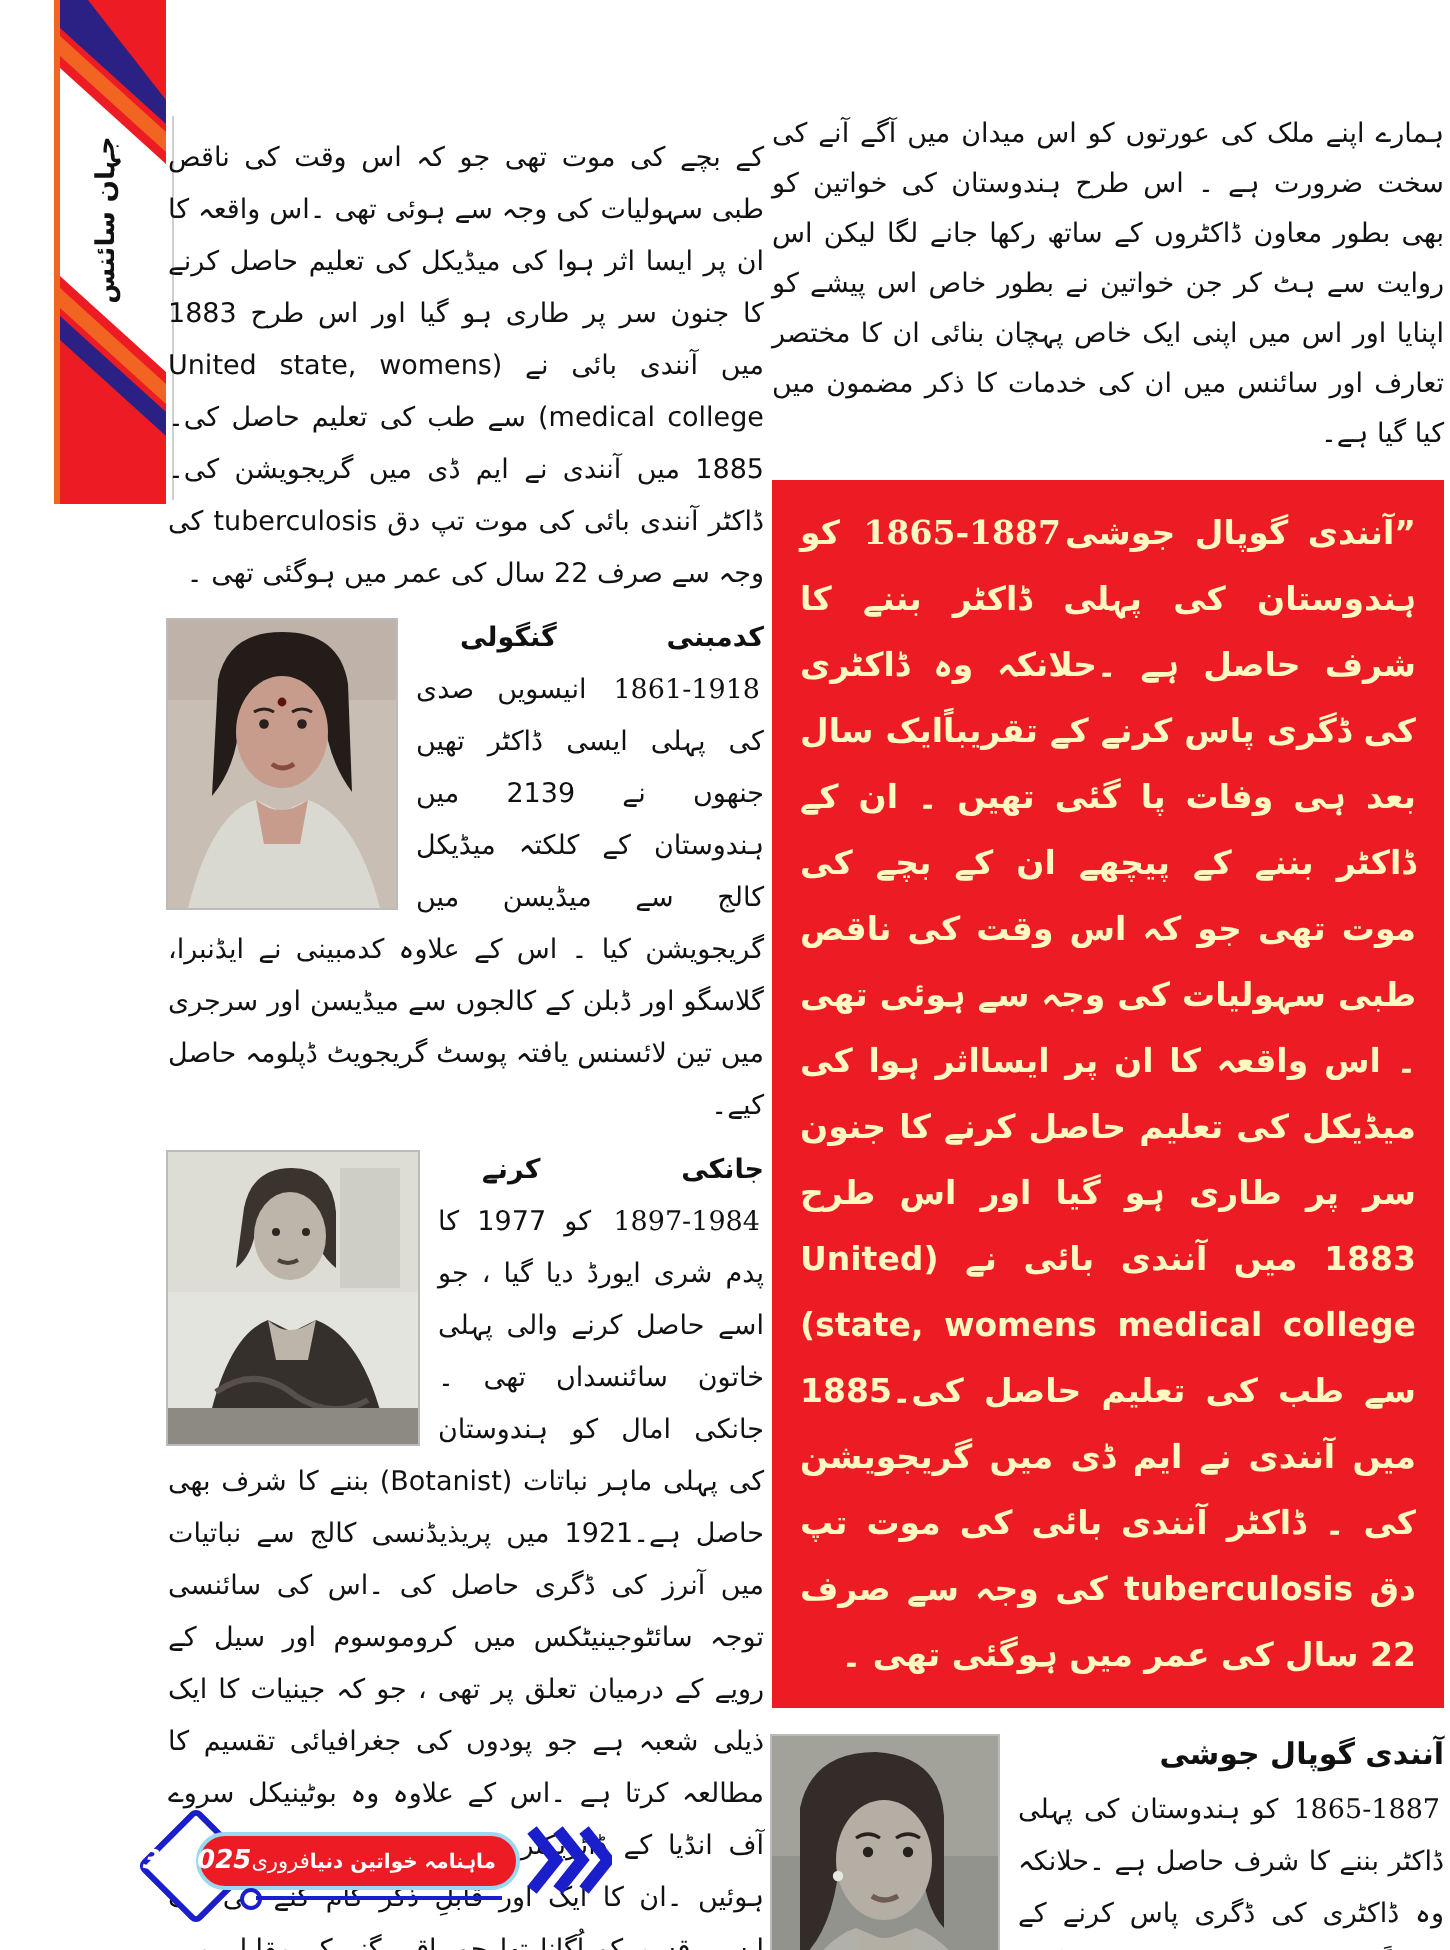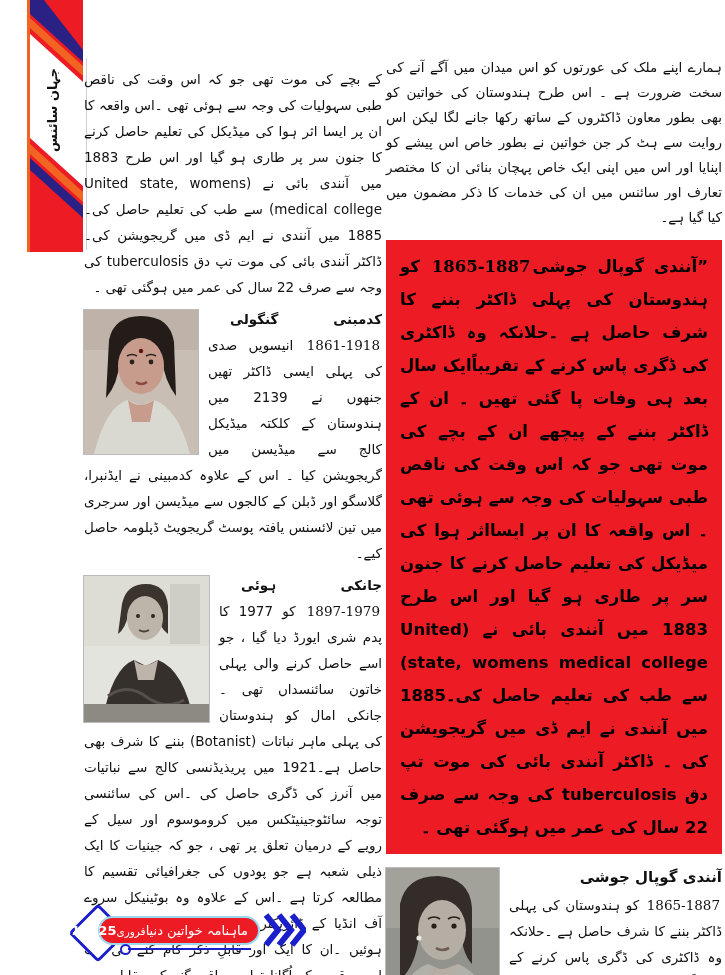--- a/index.html
+++ b/index.html
@@ -20,41 +20,41 @@
   .col{position:absolute;direction:rtl;text-align:justify;}
   .col p{margin:0;}
   .col-left{left:84px;top:66px;width:298px;font-size:13.5px;line-height:26px;}
   .col-right{left:386px;top:55px;width:336px;font-size:13.5px;line-height:25px;}
   .sec{margin-top:6px;overflow:visible;}
   .sec-name{font-weight:bold;margin-left:22px;}
   .years{direction:ltr;unicode-bidi:isolate;display:inline-block;padding:0 2px;font-family:"DejaVu Serif",serif;}
   .photo{float:left;margin:4px 10px 2px 0;box-shadow:0 0 0 1px #bbb;background:#ddd;}
   .photo svg{display:block;}
   .red-box{
-    background:#ed1c24;color:#000000;font-weight:bold;font-size:16.5px;line-height:33px;
+    background:#ed1c24;color:#fef9c3;font-weight:bold;font-size:16.5px;line-height:33px;
     padding:10px 14px;margin-top:10px;min-height:497px;box-sizing:border-box;text-align:justify;
   }
   .red-box .years{font-family:"DejaVu Serif",serif;}
   .anandi-sec{margin-top:10px;line-height:26px;}
   .anandi-heading{font-weight:bold;font-size:15px;display:block;margin-bottom:2px;}
   
   .footer{position:absolute;left:70px;top:903px;width:240px;height:62px;}
   .footer-diamond{
     position:absolute;left:7px;top:9px;width:36px;height:36px;background:#ffffff;
     border:3px solid #1b1ecb;transform:rotate(45deg);border-radius:4px;
   }
   .footer-banner{
     position:absolute;left:28px;top:13px;width:162px;height:29px;background:#ed1c24;
     border:2px solid #9bd7ef;border-radius:15px;box-sizing:border-box;
     display:flex;flex-direction:row;align-items:center;justify-content:space-between;
     direction:rtl;color:#ffffff;padding:0 10px;white-space:nowrap;
   }
-  .footer-banner .mag{font-size:13px;font-weight:normal;}
+  .footer-banner .mag{font-size:10px;font-weight:bold;}
   .footer-banner .month{font-size:10.5px;font-weight:normal;}
-  .footer-banner .year,.footer-banner .pg{font-size:13px;font-weight:bold;font-family:"DejaVu Sans",sans-serif;direction:ltr;unicode-bidi:isolate;}
+  .footer-banner .year,.footer-banner .pg{font-size:13px;font-weight:bold;font-family:"DejaVu Sans",sans-serif;direction:ltr;unicode-bidi:isolate;font-style:italic;}
   .footer-chevrons{position:absolute;left:192px;top:8px;}
   .footer-rule{position:absolute;left:58px;top:45px;width:123px;height:2px;background:#1b1ecb;}
   .footer-dot{position:absolute;left:50px;top:41px;width:7px;height:7px;border:2px solid #1b1ecb;border-radius:50%;background:#fff;}
 </style>
 </head>
 <body>
 
 <div class="page">
 
   <div class="sidebar">
@@ -108,21 +108,21 @@
           <circle cx="54" cy="40" r="2" fill="#2c2622"></circle>
           <circle cx="69" cy="40" r="2" fill="#2c2622"></circle>
           <path d="M55 54 q5 3 10 0" stroke="#4c403a" stroke-width="2" fill="none"></path>
           <path d="M18 146 Q28 92 50 84 L62 90 L74 84 Q100 94 110 146 Z" fill="#35302c"></path>
           <path d="M24 120 q20 -14 40 2 q18 12 36 2" stroke="#57504a" stroke-width="3" fill="none"></path>
           <path d="M50 84 Q60 94 74 84 L70 104 L54 104 Z" fill="#bdb4aa"></path>
           <rect x="0" y="128" width="125" height="18" fill="#8c8a82"></rect>
         </svg>
       </span>
       <p>
-        <b class="sec-name">جانکی ہوئی</b><span class="years">1897-1979</span>
+        <b class="sec-name">جانکی کرنے</b><span class="years">1897-1984</span>
         <span>کو 1977 کا پدم شری ایورڈ دیا گیا ، جو اسے حاصل کرنے والی پہلی خاتون سائنسداں تھی ۔جانکی امال کو ہندوستان کی پہلی ماہر نباتات (Botanist) بننے کا شرف بھی حاصل ہے۔1921 میں پریذیڈنسی کالج سے نباتیات میں آنرز کی ڈگری حاصل کی ۔اس کی سائنسی توجہ سائٹوجینیٹکس میں کروموسوم اور سیل کے رویے کے درمیان تعلق پر تھی ، جو کہ جینیات کا ایک ذیلی شعبہ ہے جو پودوں کی جغرافیائی تقسیم کا مطالعہ کرتا ہے ۔اس کے علاوہ وہ بوٹینیکل سروے آف انڈیا کے ڈائریکٹر جنرل کے عہدے پر بھی فائز ہوئیں ۔ان کا ایک اور قابلِ ذکر کام گنے کی ایک ایسی قسم کو اُگانا تھا جو باقی گنے کے مقابلے میں زیادہ میٹھا ہو۔آج جب بھی ہم چینی کا استعمال کرتے ہیں تو اس میں جو خاص میٹھاس ہے وہ جانکی امل کی ہی دریافت ہے ۔</span>
       </p>
     </div>
 
   </div>
 
   <div class="col col-right">
     <p>ہمارے اپنے ملک کی عورتوں کو اس میدان میں آگے آنے کی سخت ضرورت ہے ۔ اس طرح ہندوستان کی خواتین کو بھی بطور معاون ڈاکٹروں کے ساتھ رکھا جانے لگا لیکن اس روایت سے ہٹ کر جن خواتین نے بطور خاص اس پیشے کو اپنایا اور اس میں اپنی ایک خاص پہچان بنائی ان کا مختصر تعارف اور سائنس میں ان کی خدمات کا ذکر مضمون میں کیا گیا ہے۔</p>
 
     <div class="red-box">

